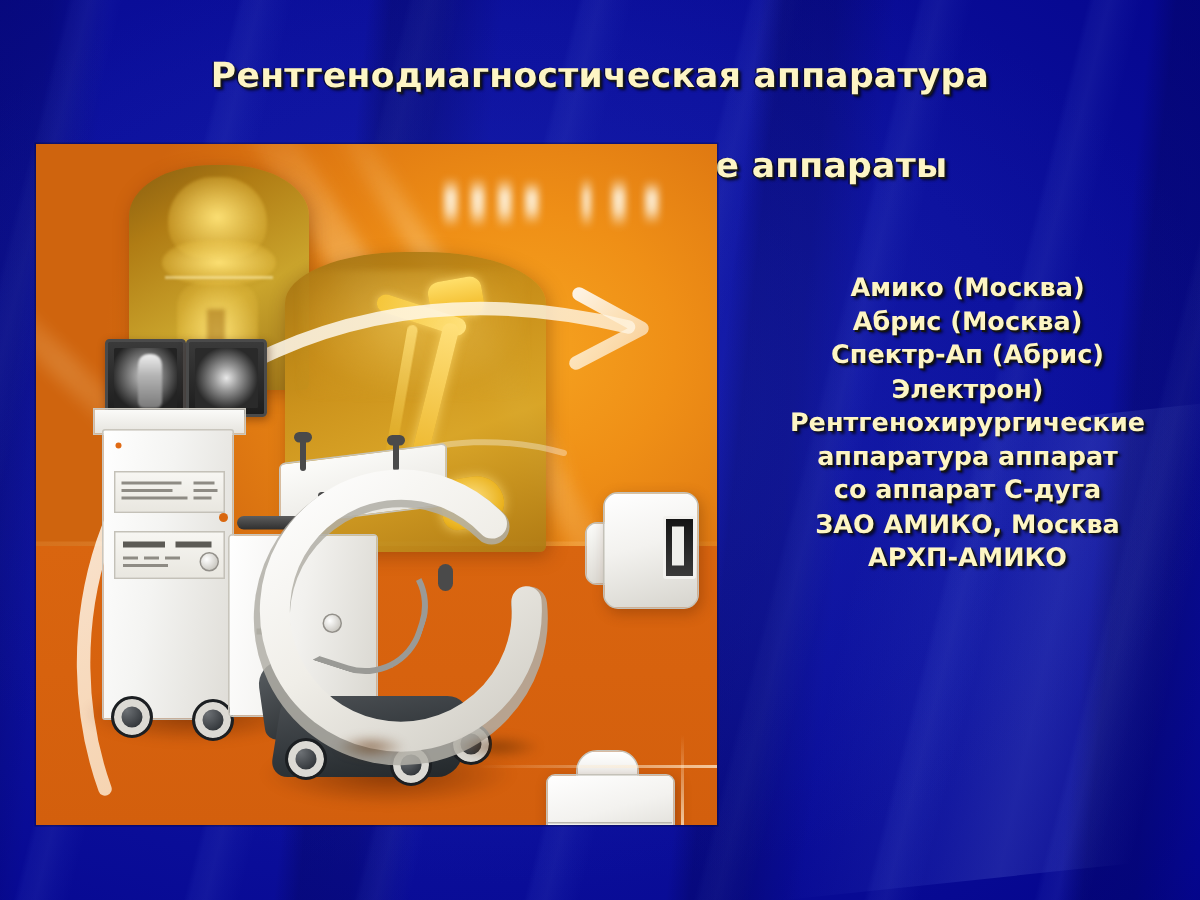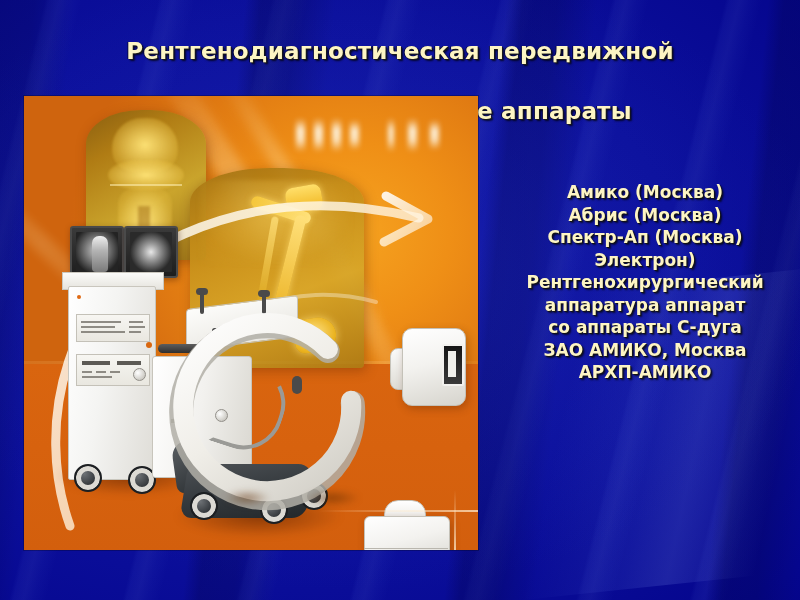--- a/index.html
+++ b/index.html
@@ -383,21 +383,21 @@
 
 <div class="slide">
 
   <div class="bg-base"></div>
   <div class="bg-streaks"></div>
   <div class="bg-streaks2"></div>
   <div class="bg-vig"></div>
   <div class="bg-wedge"></div>
 
   <div class="title">
-    <span class="title-line">Рентгенодиагностическая передвижной</span>
+    <span class="title-line">Рентгенодиагностическая аппаратура</span>
     <span class="title-line">Рентгенохирургические аппараты</span>
   </div>
 
   <div class="photo">
     <div class="photo-bg"></div>
     <div class="photo-streak ps1"></div>
     <div class="photo-streak ps2"></div>
     <div class="photo-streak ps3"></div>
     <div class="photo-streak ps4"></div>
     <div class="photo-floor"></div>
@@ -524,22 +524,22 @@
 
     <div class="dark-smudge" style="left:200px;"></div>
     <div class="dark-smudge" style="left:280px; width:56px;"></div>
     <div class="grid-h"></div>
     <div class="grid-v"></div>
   </div>
 
   <div class="caption">
     <span>Амико (Москва)</span>
     <span>Абрис (Москва)</span>
-    <span>Спектр-Ап (Москва)</span>
+    <span>Спектр-Ап (Абрис)</span>
     <span>Электрон)</span>
-    <span>Рентгенохирургический</span>
+    <span>Рентгенохирургические</span>
     <span>аппаратура аппарат</span>
-    <span>со аппараты С-дуга</span>
+    <span>со аппарат С-дуга</span>
     <span>ЗАО АМИКО, Москва</span>
     <span>АРХП-АМИКО</span>
   </div>
 
 </div>
 
 </body></html>

